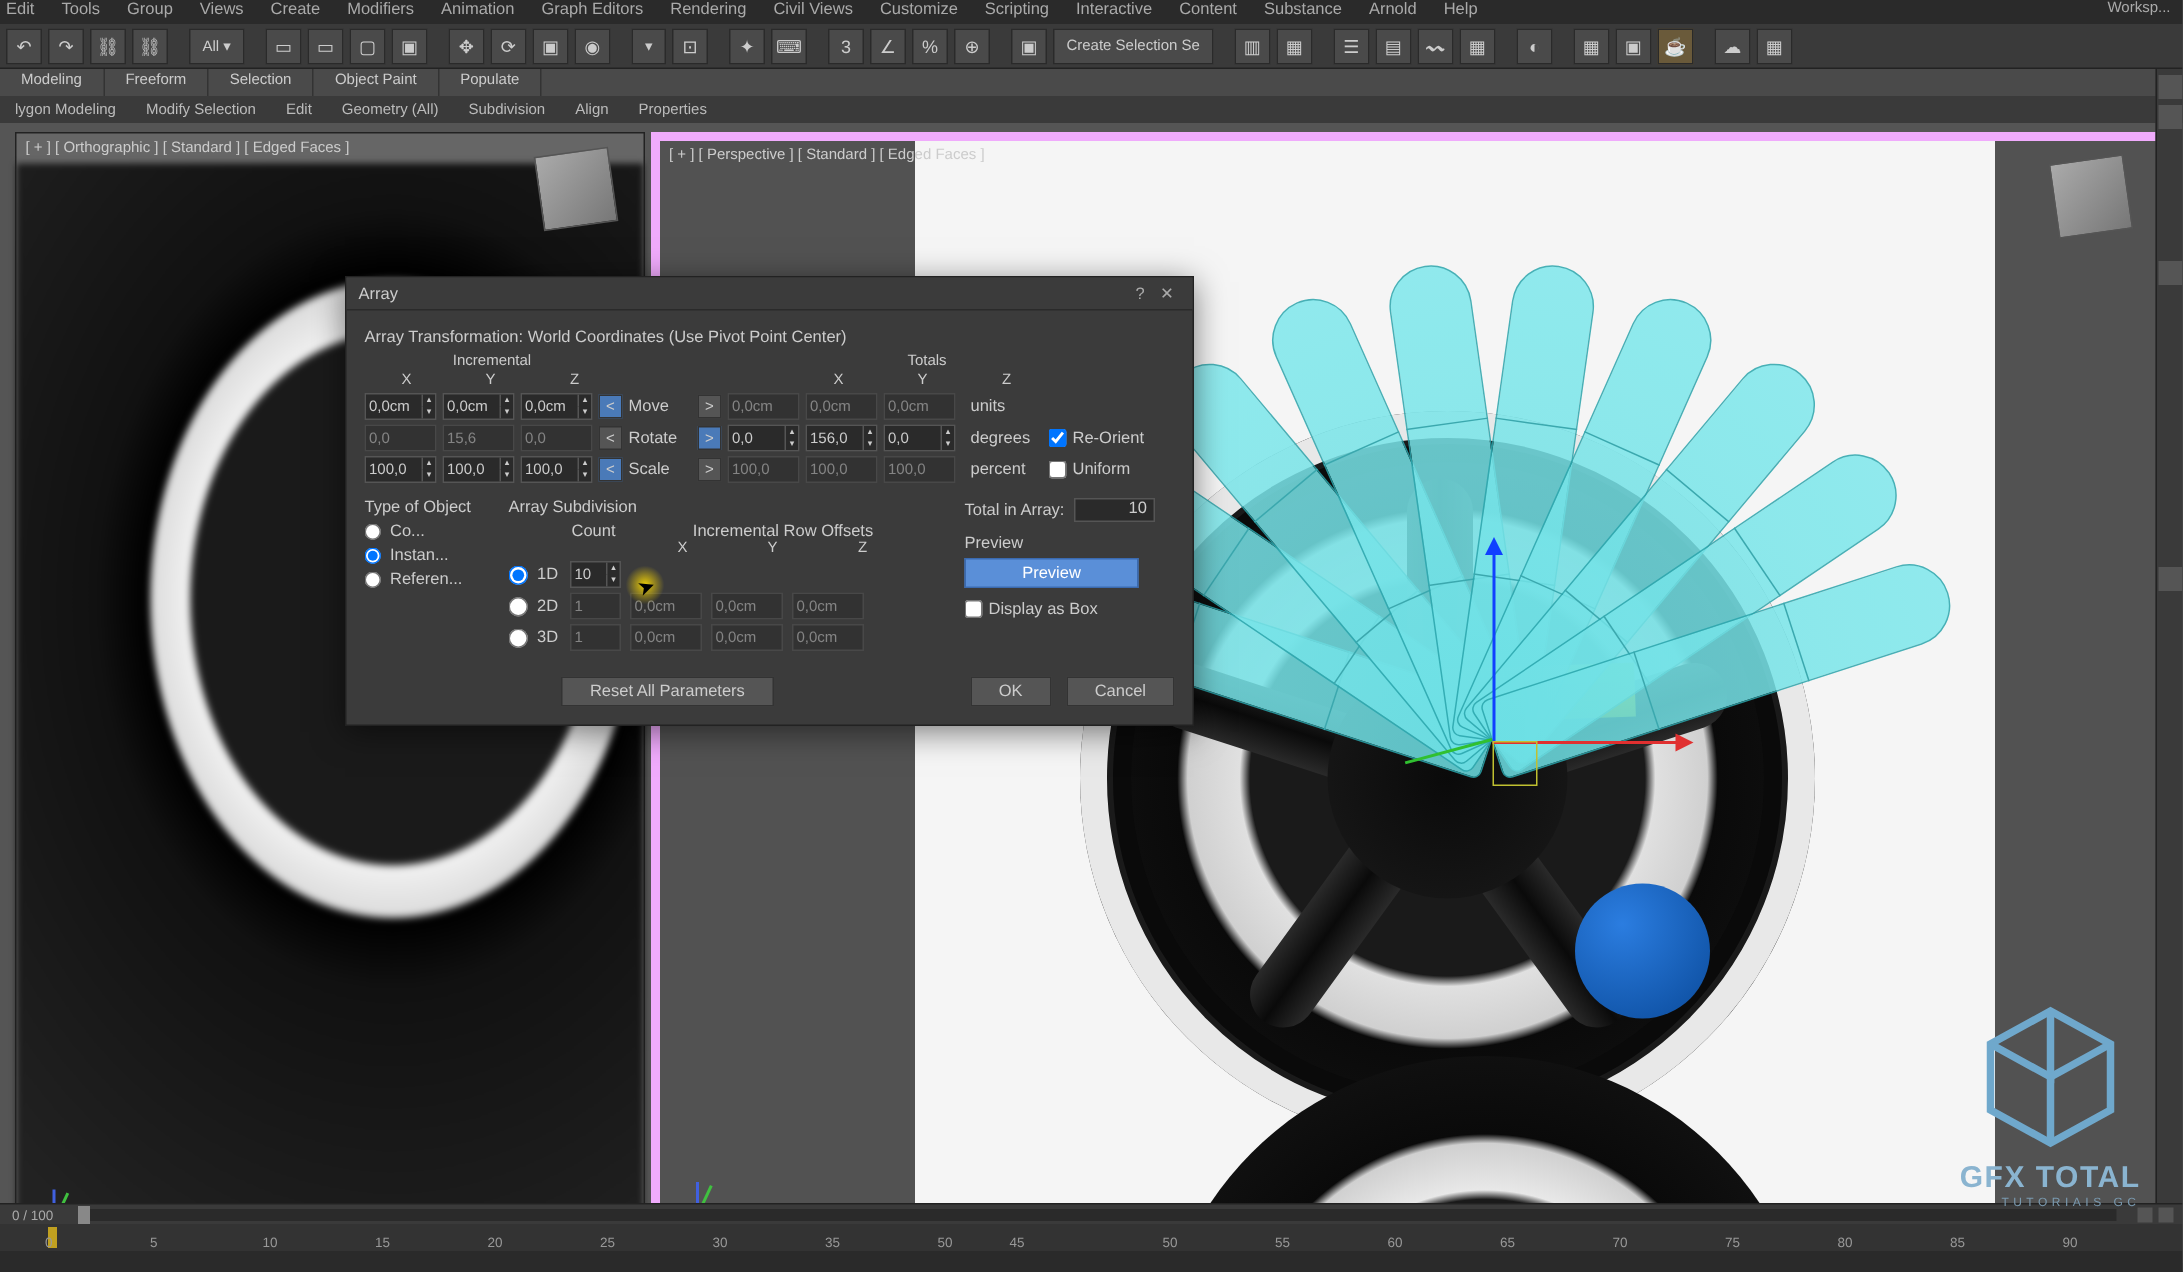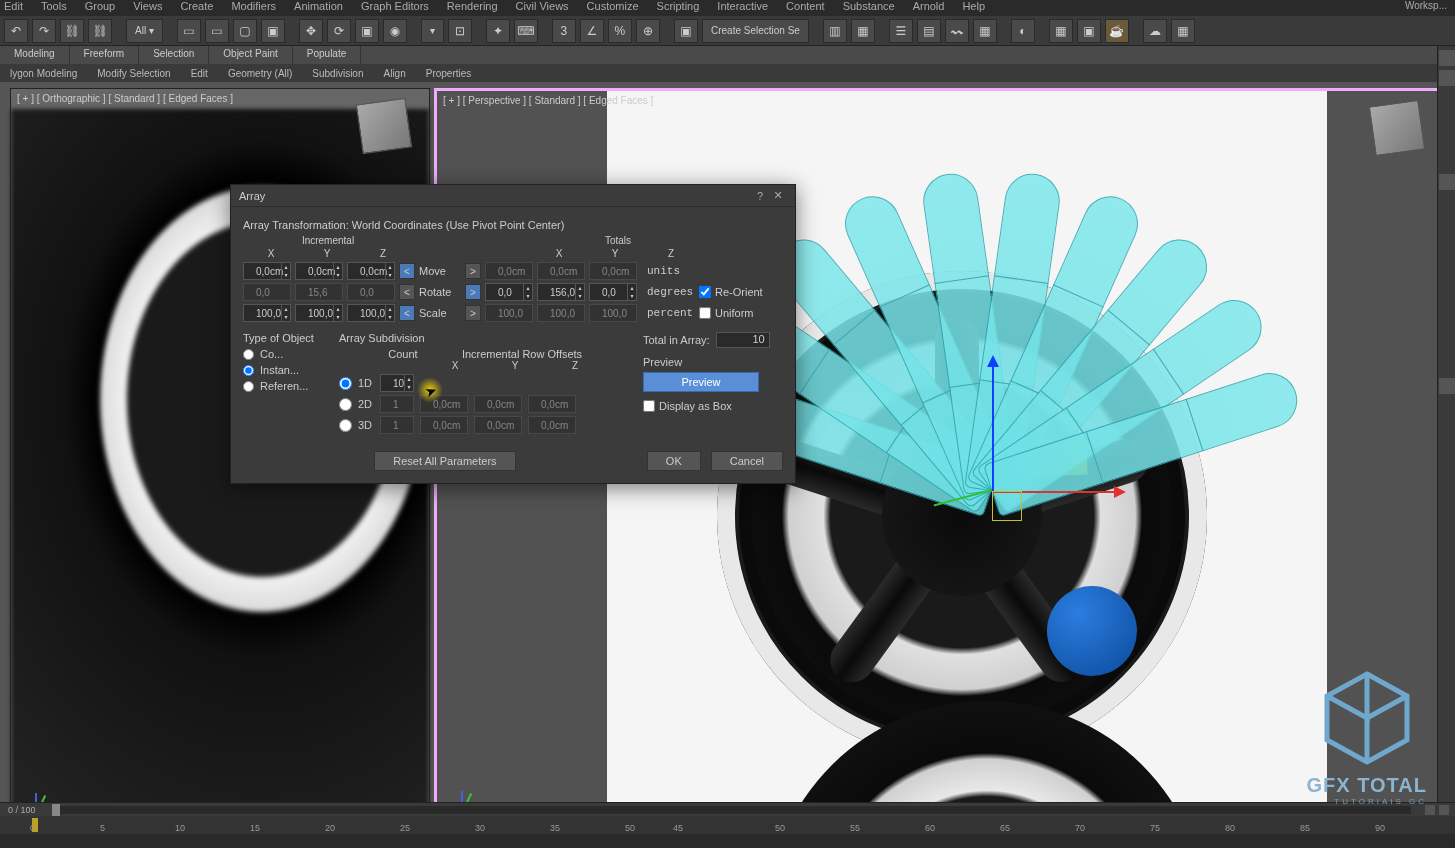--- a/index.html
+++ b/index.html
@@ -21,21 +21,21 @@
 .mode-bar { background: #4a4a4a; height: 18px; display: flex; font-size: 10px; }
 .mode-tab { padding: 2px 14px; color: #ccc; border-right: 1px solid #333; }
 
 
 .sub-bar { background: #3a3a3a; height: 18px; display: flex; font-size: 10px; align-items: center; }
 .sub-item { padding: 2px 10px; color: #bbb; }
 
 
 .viewport-area { position: relative; height: 760px; background: #555; display: flex; }
 .vp-left { width: 420px; background: #666; position: relative; margin: 6px 2px 6px 10px; border: 1px solid #222; }
-.vp-right { flex: 1; background: #000000; position: relative; margin: 6px 10px 6px 2px; border: 3px solid #f0abfc; }
+.vp-right { flex: 1; background: #000000; position: relative; margin: 6px 10px 6px 2px; border: 6px solid #f0abfc; }
 .vp-label { position: absolute; top: 4px; left: 6px; font-size: 10px; color: #ccc; z-index: 5; }
 .vp-cube { position: absolute; top: 12px; right: 20px; width: 50px; height: 50px; background: linear-gradient(135deg,#aaa,#777); transform: rotate(-8deg); border: 1px solid #555; z-index: 3; }
 
 
 .wheel-left { position: absolute; inset: 20px 0 0 0; background: radial-gradient(ellipse 380px 500px at 60% 40%, #1a1a1a 0%, #1a1a1a 35%, #f0f0f0 36%, #ddd 42%, #000 43%, #111 52%, #222 100%); filter: blur(2px);}
 
 
 .wheel-right-bg { position: absolute; inset: 0; background: #525252; }
 .imgplane { position: absolute; left: 170px; top: 0; width: 720px; height: 770px; background: #f5f5f5; }
 .wheel1 { position: absolute; left: 280px; top: 180px; width: 490px; height: 490px; border-radius: 50%; background: radial-gradient(circle, #1a1a1a 0%, #1a1a1a 38%, #e0e0e0 40%, #d0d0d0 50%, #0a0a0a 52%, #1a1a1a 100%); }
@@ -76,30 +76,30 @@
 
 
 .dialog { position: absolute; left: 230px; top: 184px; width: 566px; background: #3b3b3b; border: 1px solid #222; box-shadow: 0 4px 20px rgba(0,0,0,0.5); z-index: 100; font-size: 11px; color: #ccc; }
 .dialog-title { background: #3b3b3b; padding: 4px 8px; display: flex; align-items: center; border-bottom: 1px solid #2a2a2a; }
 .dialog-title .ttl { flex: 1; }
 .dialog-title .ico { width: 18px; text-align: center; color: #aaa; cursor: pointer; }
 .dialog-body { padding: 8px 12px 12px; }
 .sect-label { margin: 4px 0; }
 .grid-hdr { display: flex; margin-top: 2px; font-size: 10px; }
 .col { text-align: center; }
-.spin { display: inline-flex; align-items: center; background: #2a2a2a; border: 1px solid #555; height: 18px; width: 48px; padding: 0 12px; position: relative; }
+.spin { display: inline-flex; align-items: center; background: #2a2a2a; border: 1px solid #555; height: 18px; width: 48px; padding: 0 2px; position: relative; }
 .spin input { background: transparent; border: none; color: #ccc; width: 34px; font-size: 10px; outline: none; }
 .spin.disabled { opacity: 0.5; }
 .spin .spn-btns { position: absolute; right: 0; top:0; bottom:0; width:9px; display:flex; flex-direction:column; }
 .spin .spn-btns div { flex:1; border-left:1px solid #555; font-size:6px; text-align:center; line-height:8px; }
 .arrow-btn { width: 16px; height: 16px; background: #555; border: 1px solid #333; display:inline-flex; align-items:center; justify-content:center; font-size:10px; }
 .arrow-btn.active { background: #4a7ab8; }
 .xform-row { display: flex; align-items: center; gap: 4px; margin: 3px 0; }
 .xform-label { width: 42px; }
-.unit-label { margin-left: 6px; width: 48px; font-family: Liberation Mono, monospace; }
+.unit-label { margin-left: 6px; width: 48px; }
 .chk { display: inline-flex; align-items: center; gap: 4px; }
 .chk input { width: 12px; height: 12px; }
 
 .lower { display: flex; gap: 6px; margin-top: 10px; }
 .group { }
 .group .ghdr { font-size: 11px; margin-bottom: 4px; }
 .radio-row { display: flex; align-items: center; gap: 6px; margin: 4px 0; }
 .radio-row input { width: 11px; height: 11px; }
 
 .dim-grid { }
@@ -487,21 +487,21 @@
         <label class="radio-row">
             <input type="radio" name="ot" style="">
             <span>Referen...</span>
           </label>
       </div>
 
       <div class="group dim-grid" style="width:280px">
         <div class="ghdr">Array Subdivision</div>
         <div style="display:flex">
           <div style="width:42px"></div>
-          <div style="width:44px; text-align:center">Count</div>
+          <div style="width:44px; text-align:left">Count</div>
           <div style="flex:1; text-align:center">Incremental Row Offsets</div>
         </div>
         <div style="display:flex; font-size:10px;">
           <div style="width:86px"></div>
           <div style="width:60px; text-align:center">X</div>
           <div style="width:60px; text-align:center">Y</div>
           <div style="width:60px; text-align:center">Z</div>
         </div>
         <div class="dim-row">
           <input type="radio" name="dim" checked="" style="">

